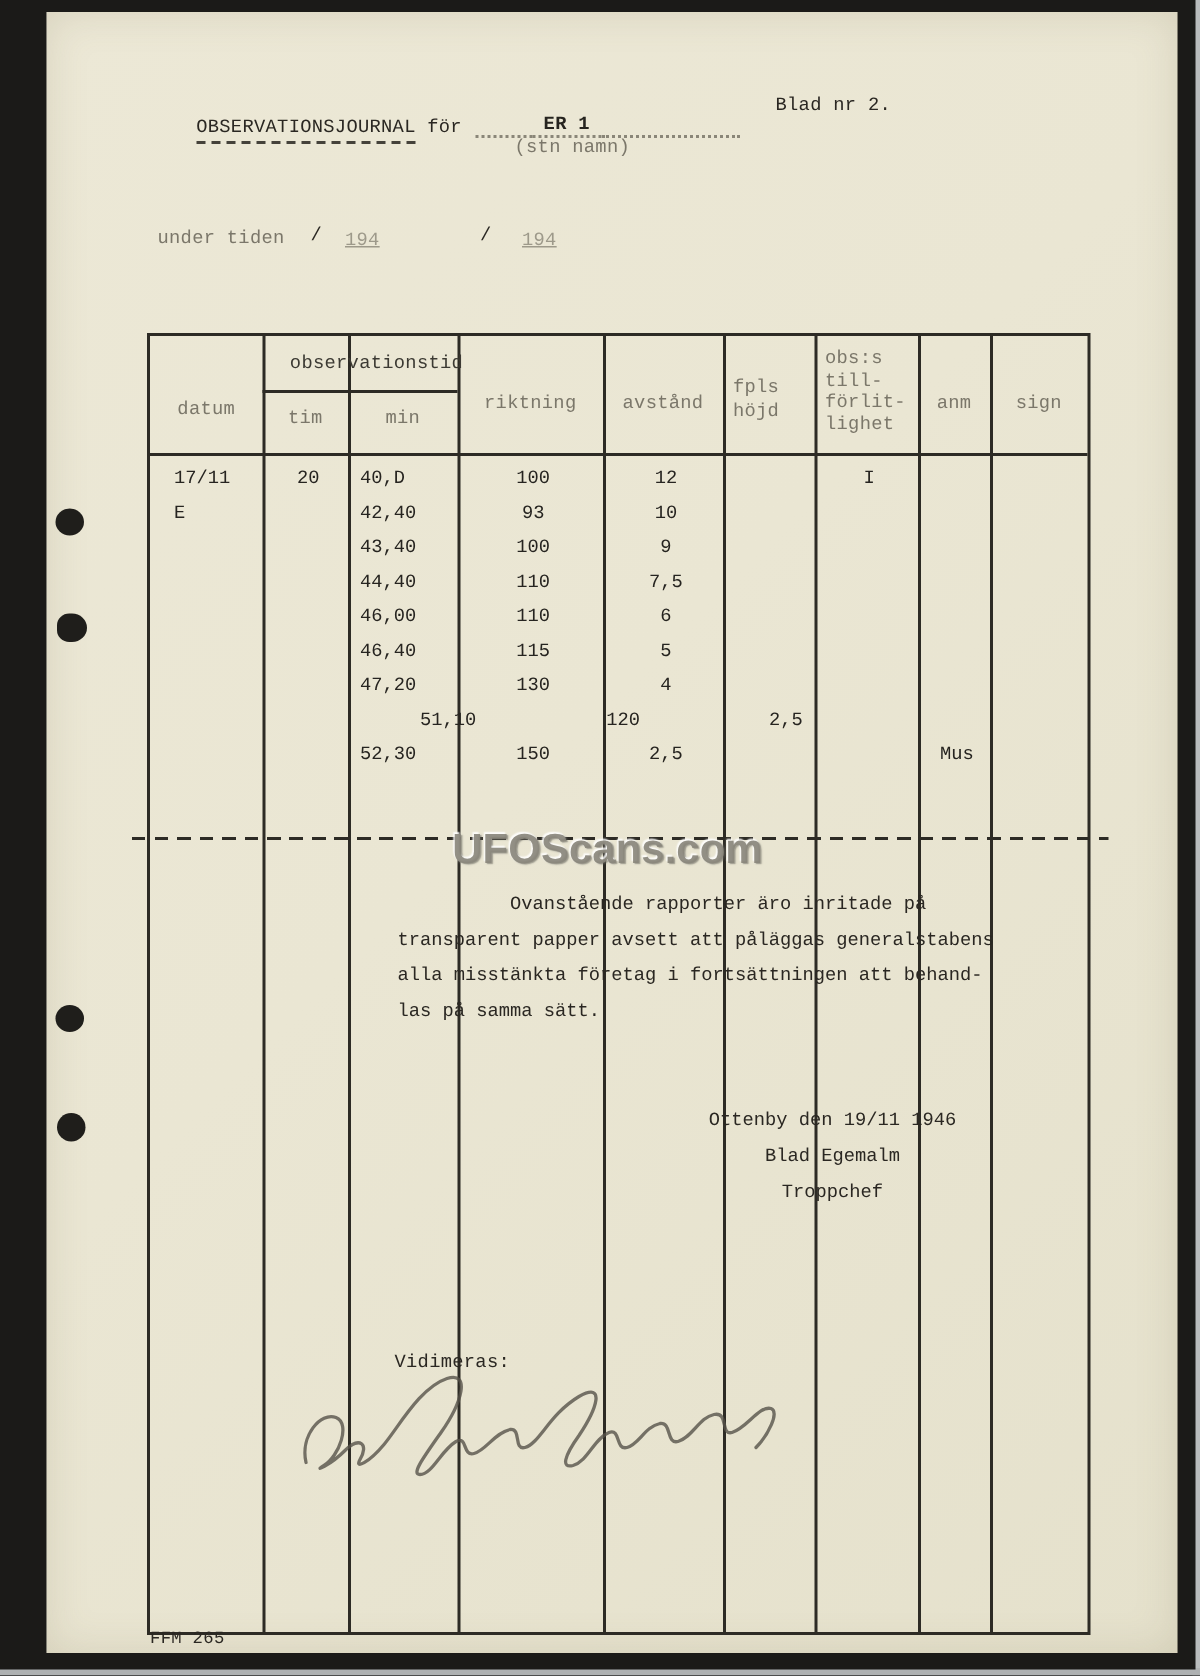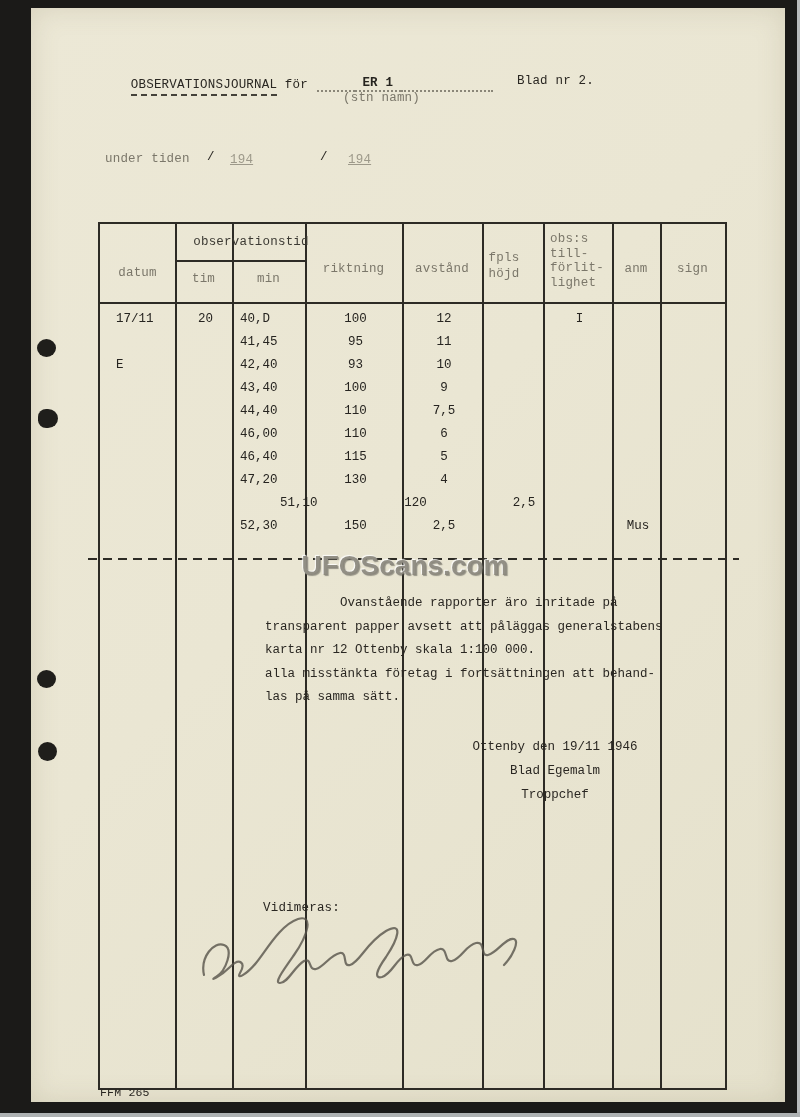--- a/index.html
+++ b/index.html
@@ -61,21 +61,21 @@
   <div class="edge-gray-bottom"></div>
   <div class="scan-black"></div>
   <div class="paper"></div>
 
   <div class="t" style="left:100px;top:64px;">
     <span class="title-underline">OBSERVATIONSJOURNAL</span><span> </span><span>för</span>
   </div>
   <div class="t" style="left:286px;top:62px;">
     <span class="dotlead" style="width:38px;"></span><span class="dotlead" style="width:46px;color:#26241f;text-align:center;font-weight:bold;">ER 1</span><span class="dotlead" style="width:92px;"></span>
   </div>
-  <div class="t" style="left:517px;top:63px;margin-top:11px;">Blad nr 2.</div>
+  <div class="t" style="left:517px;top:63px;">Blad nr 2.</div>
   <div class="t faded" style="left:343px;top:91px;">(stn namn)</div>
 
   <div class="t faded" style="left:105px;top:152px;">under tiden</div>
   <div class="t" style="left:207px;top:150px;">/</div>
   <div class="t vfaint" style="left:230px;top:153px;">194</div>
   <div class="t" style="left:320px;top:150px;">/</div>
   <div class="t vfaint" style="left:348px;top:153px;">194</div>
 
   <div class="obs-table">
 
@@ -117,31 +117,20 @@
         <div class="c-tim">20</div>
         <div class="c-min">40,D</div>
         <div class="c-rikt">100</div>
         <div class="c-avst">12</div>
         <div class="c-fpls"></div>
         <div class="c-obs">I</div>
         <div class="c-anm"></div>
         <div class="c-sign"></div>
       </div>
         <div class="row" style="display: flex;">
-        <div class="c-datum"></div>
-        <div class="c-tim"></div>
-        <div class="c-min">41,45</div>
-        <div class="c-rikt">95</div>
-        <div class="c-avst">11</div>
-        <div class="c-fpls"></div>
-        <div class="c-obs"></div>
-        <div class="c-anm"></div>
-        <div class="c-sign"></div>
-      </div>
-        <div class="row" style="display: flex;">
         <div class="c-datum">E</div>
         <div class="c-tim"></div>
         <div class="c-min">42,40</div>
         <div class="c-rikt">93</div>
         <div class="c-avst">10</div>
         <div class="c-fpls"></div>
         <div class="c-obs"></div>
         <div class="c-anm"></div>
         <div class="c-sign"></div>
       </div>
@@ -223,21 +212,20 @@
         <div class="c-sign"></div>
       </div>
       </div>
   </div>
 
   <div class="dashed-sep"></div>
 
   <div class="notes">
     <div>          Ovanstående rapporter äro inritade på</div>
     <div>transparent papper avsett att påläggas generalstabens</div>
-    <div>karta nr 12 Ottenby skala 1:100 000.</div>
     <div>alla misstänkta företag i fortsättningen att behand-</div>
     <div>las på samma sätt.</div>
   </div>
 
   <div class="signoff">
     <div>Ottenby den 19/11 1946</div>
     <div>Blad Egemalm</div>
     <div>Troppchef</div>
   </div>
 

